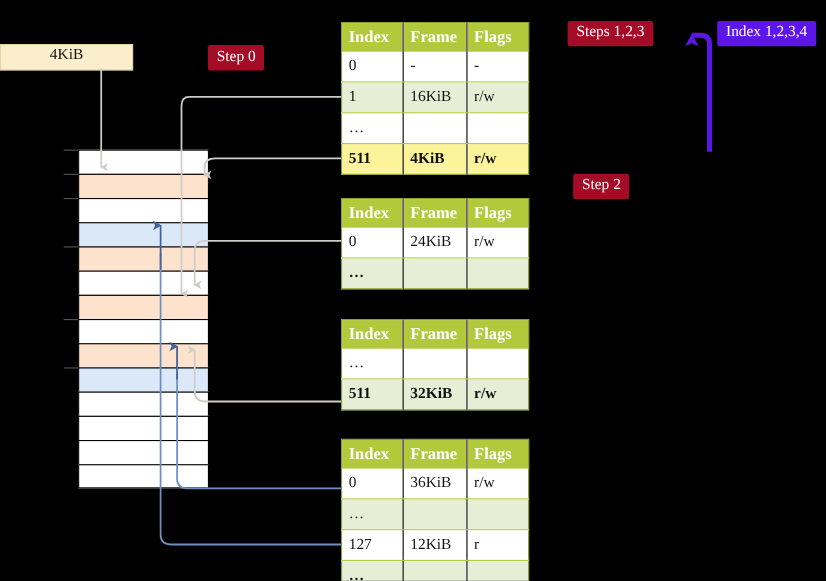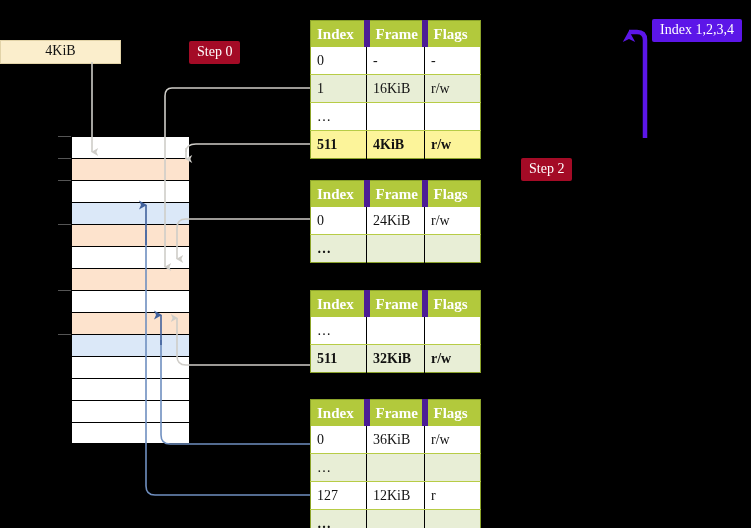--- a/index.html
+++ b/index.html
@@ -83,21 +83,21 @@
     font-size: 14px;
     table-layout: fixed;
   }
   .ptable th {
     background: #b2c93c;
     color: #ffffff;
     font-weight: bold;
     font-size: 15px;
     text-align: left;
     padding: 3px 6px;
-    border-right: 6px solid #4c1d95;
+    border-right: 1px solid #4c1d95;
     height: 20px;
   }
   .ptable th:last-child { border-right: none; }
   .ptable td {
     padding: 3px 6px;
     height: 21px;
     color: #111111;
     border-right: 1px solid #000000;
     border-bottom: 1px solid #b7cc46;
     vertical-align: middle;
@@ -123,20 +123,21 @@
 </style>
 </head>
 <body>
 
 <div id="stage">
 
   <div id="kib-box" style="left:0px; top:40px; width:119px; height:22px;">4KiB</div>
 
   <div class="badge badge-crimson" style="left:189px; top:41px;">Step 0</div>
 
+  <div class="badge badge-crimson" style="left:516px; top:19px;">Steps 1,2,3</div>
 
   <div class="badge badge-violet" style="left:652px; top:19px;">Index 1,2,3,4</div>
 
   <div class="badge badge-crimson" style="left:521px; top:158px;">Step 2</div>
 
   <div class="tick" style="top:136px;"></div>
   <div class="tick" style="top:158px;"></div>
   <div class="tick" style="top:180px;"></div>
   <div class="tick" style="top:224px;"></div>
   <div class="tick" style="top:290px;"></div>

